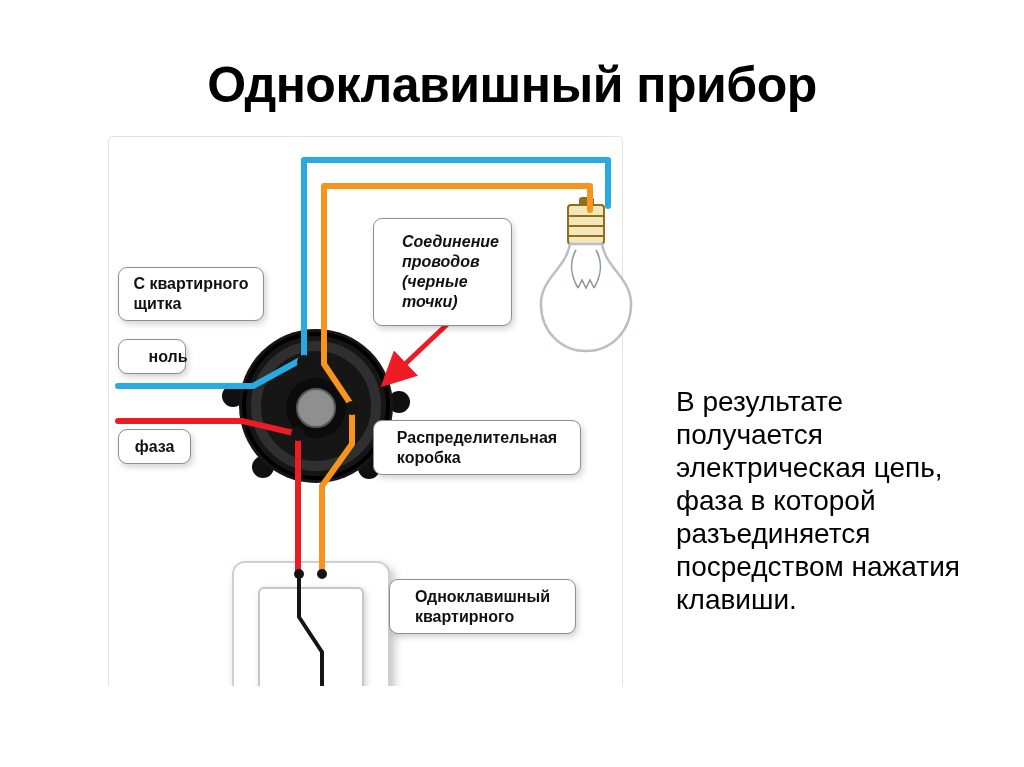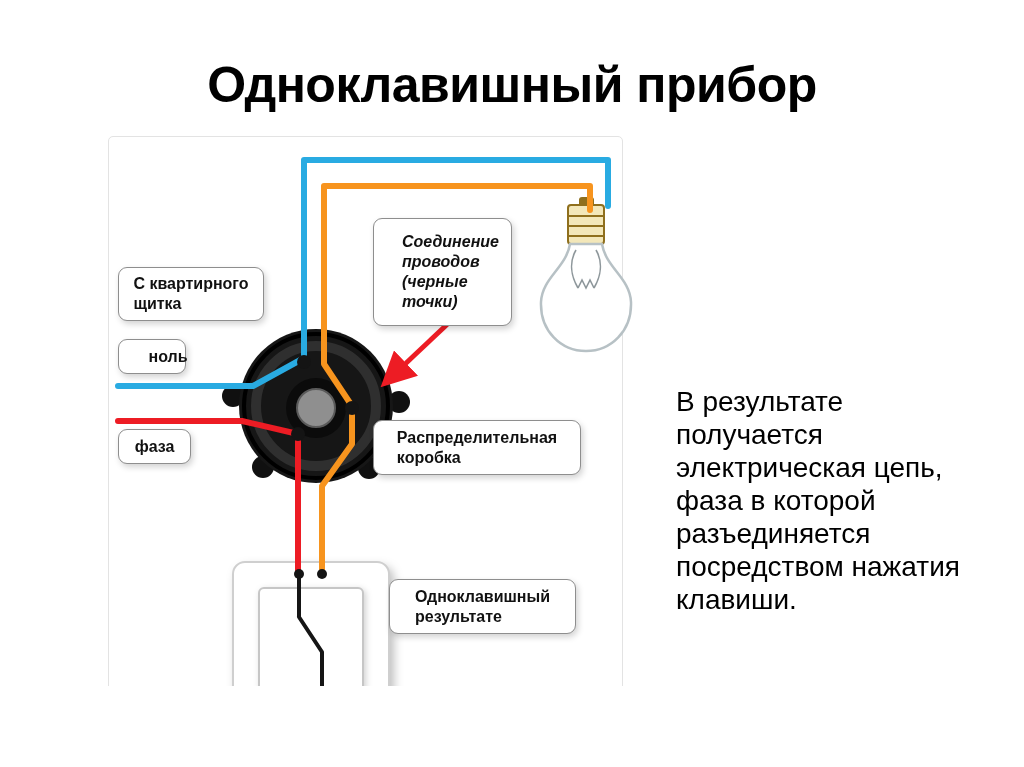--- a/index.html
+++ b/index.html
@@ -158,21 +158,21 @@
 проводов
 (черные
 точки)</span>
   </div>
   <div class="label-box box-junction">
     <span>Распределительная
 коробка</span>
   </div>
   <div class="label-box box-switch">
     <span>Одноклавишный
-результате</span>
+квартирного</span>
   </div>
 
   <p class="description">В результате
 получается
 электрическая цепь,
 фаза в которой
 разъединяется
 посредством нажатия
 клавиши.</p>
 

